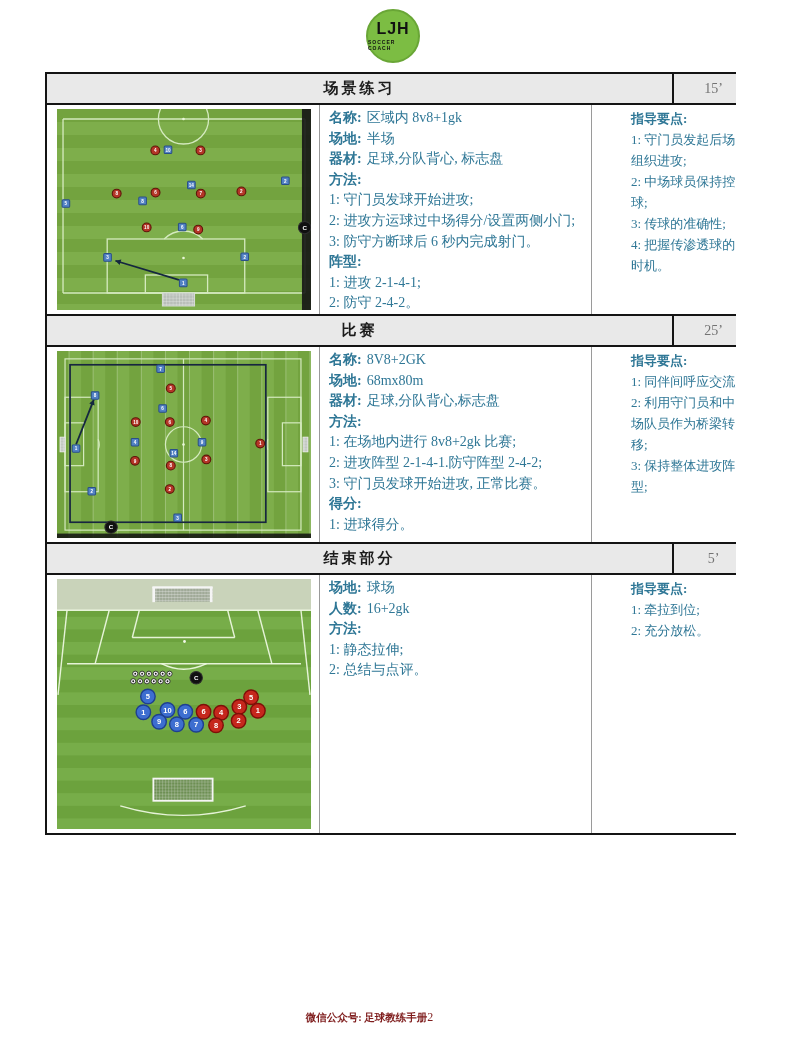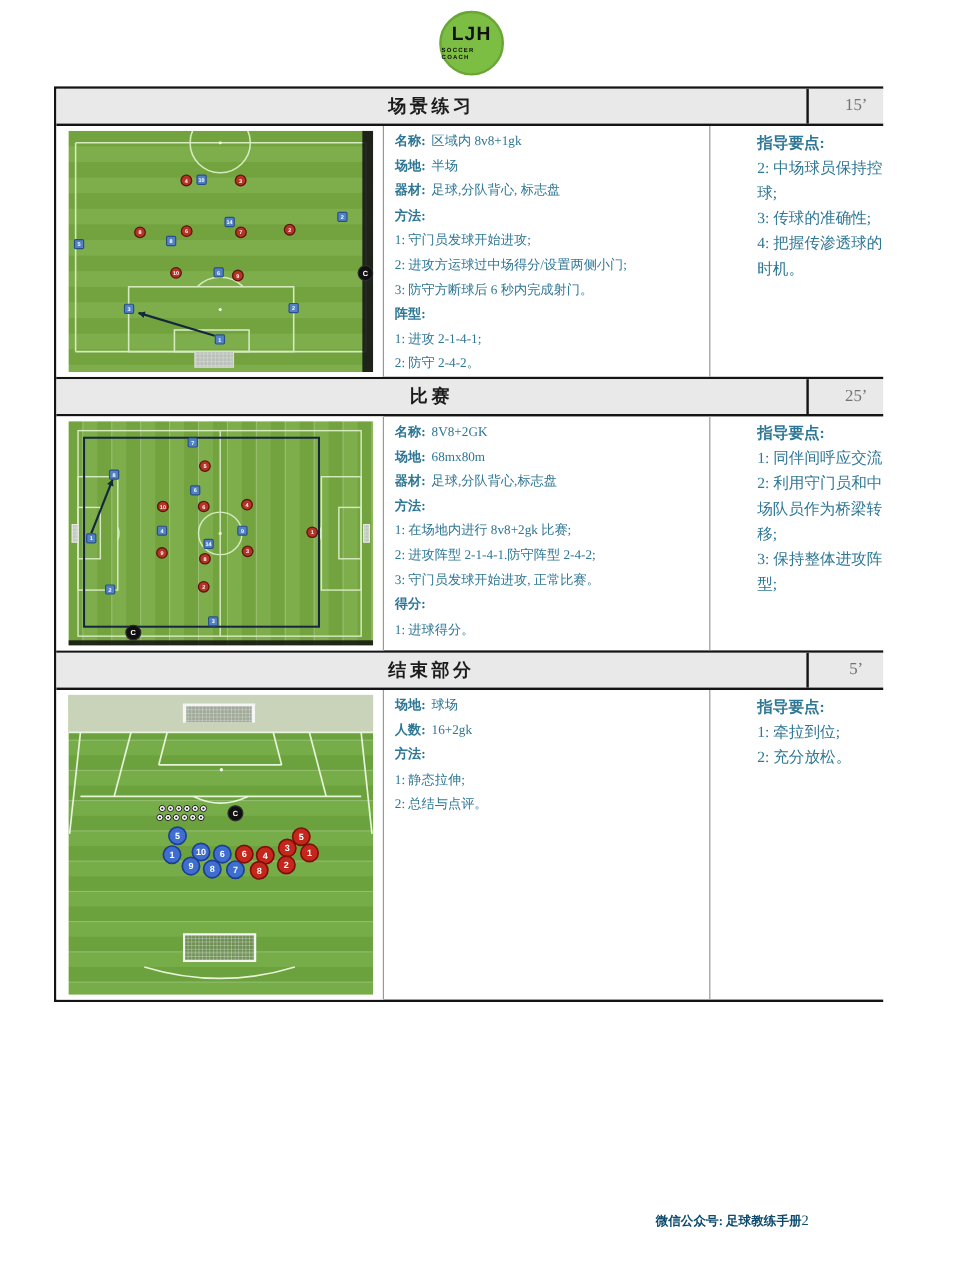--- a/index.html
+++ b/index.html
@@ -20,27 +20,27 @@
         font-weight:bold;font-size:15px;color:#1b1b1b;letter-spacing:3px;border-radius:14px;}
   .htime{width:79px;border-left:2px solid #141414;display:flex;align-items:center;justify-content:center;
         color:#737373;font-size:14px;}
   .brow{display:flex;border-bottom:2px solid #141414;}
   .brow:last-child{border-bottom:none;}
   .cell{box-sizing:border-box;}
   .diag{width:273px;border-right:1px solid #9a9a9a;padding:4px 8px 4px 10px;background:#fff;}
   .diag svg{width:100%;height:100%;display:block;}
   .mid{width:272px;border-right:1px solid #9a9a9a;padding:3px 9px;}
   .pts{flex:1;padding:3px 8px;margin-left:31px;}
-  .line{font-size:11px;line-height:20.6px;color:#2f7796;}
+  .line{font-size:14px;line-height:20.6px;color:#2f7796;}
   .mid .line{white-space:nowrap;overflow:hidden;}
   .pts .line{font-size:13px;line-height:21px;}
   .line b{margin-right:5px;}
   
-  .footer{position:absolute;left:65px;right:62px;top:1010px;display:flex;justify-content:flex-end;
-        align-items:baseline;color:#0c4a6e;}
+  .footer{position:absolute;left:65px;right:62px;top:1010px;display:flex;justify-content:center;
+        align-items:baseline;color:#7f1d1d;}
   .footer-left{font-size:10.5px;font-weight:bold;}
   .pageno{font-size:12px;}
 </style>
 </head>
 <body>
 
 <div class="page">
 
   <div class="logo">
     <div class="logo-title">LJH</div>
@@ -132,20 +132,21 @@
           <div class="line"><span>1: 守门员发球开始进攻;</span></div>
           <div class="line"><span>2: 进攻方运球过中场得分/设置两侧小门;</span></div>
           <div class="line"><span>3: 防守方断球后 6 秒内完成射门。</span></div>
           <div class="line"><b>阵型:</b></div>
           <div class="line"><span>1: 进攻 2-1-4-1;</span></div>
           <div class="line"><span>2: 防守 2-4-2。</span></div>
         </div>
       <div class="cell pts">
 
       <div class="line"><b>指导要点:</b></div>
+          <div class="line"><span>1: 守门员发起后场组织进攻;</span></div>
           <div class="line"><span>2: 中场球员保持控球;</span></div>
           <div class="line"><span>3: 传球的准确性;</span></div>
           <div class="line"><span>4: 把握传渗透球的时机。</span></div>
         </div>
     </div>
 
     <div class="hrow">
       <div class="htitle">比赛</div>
       <div class="htime">25’</div>
     </div>

